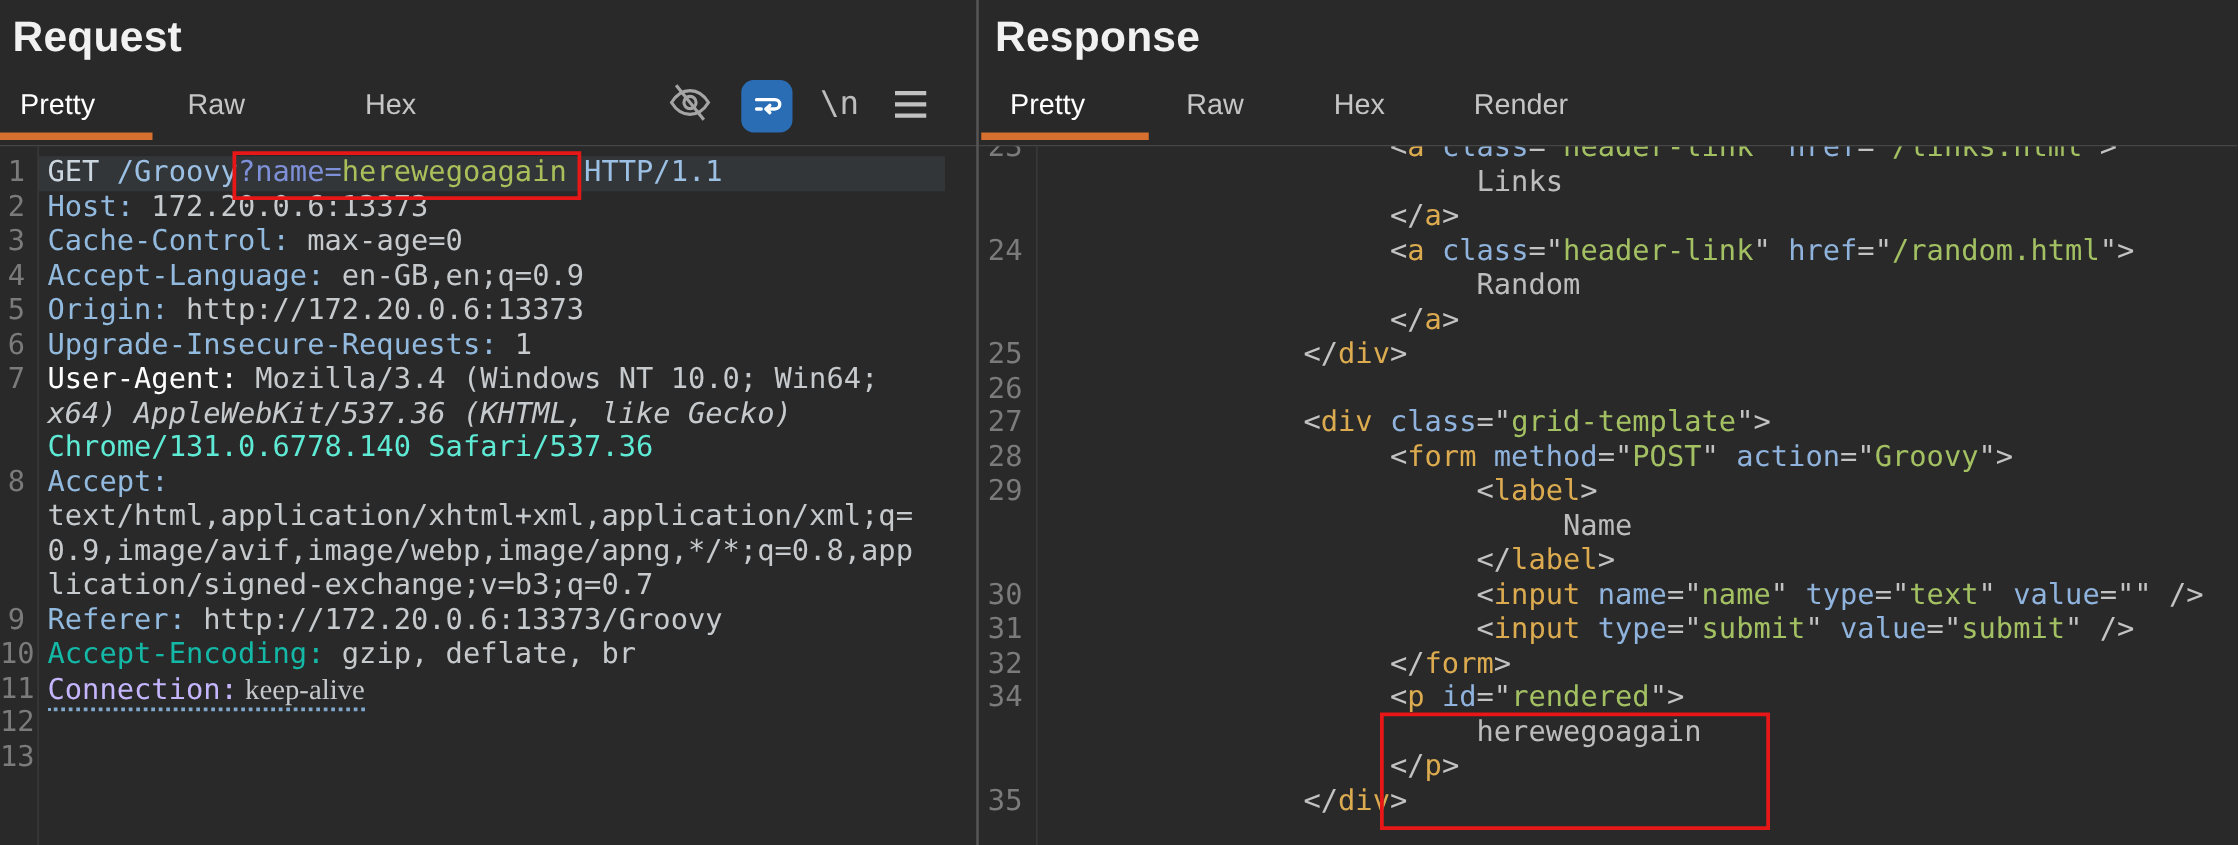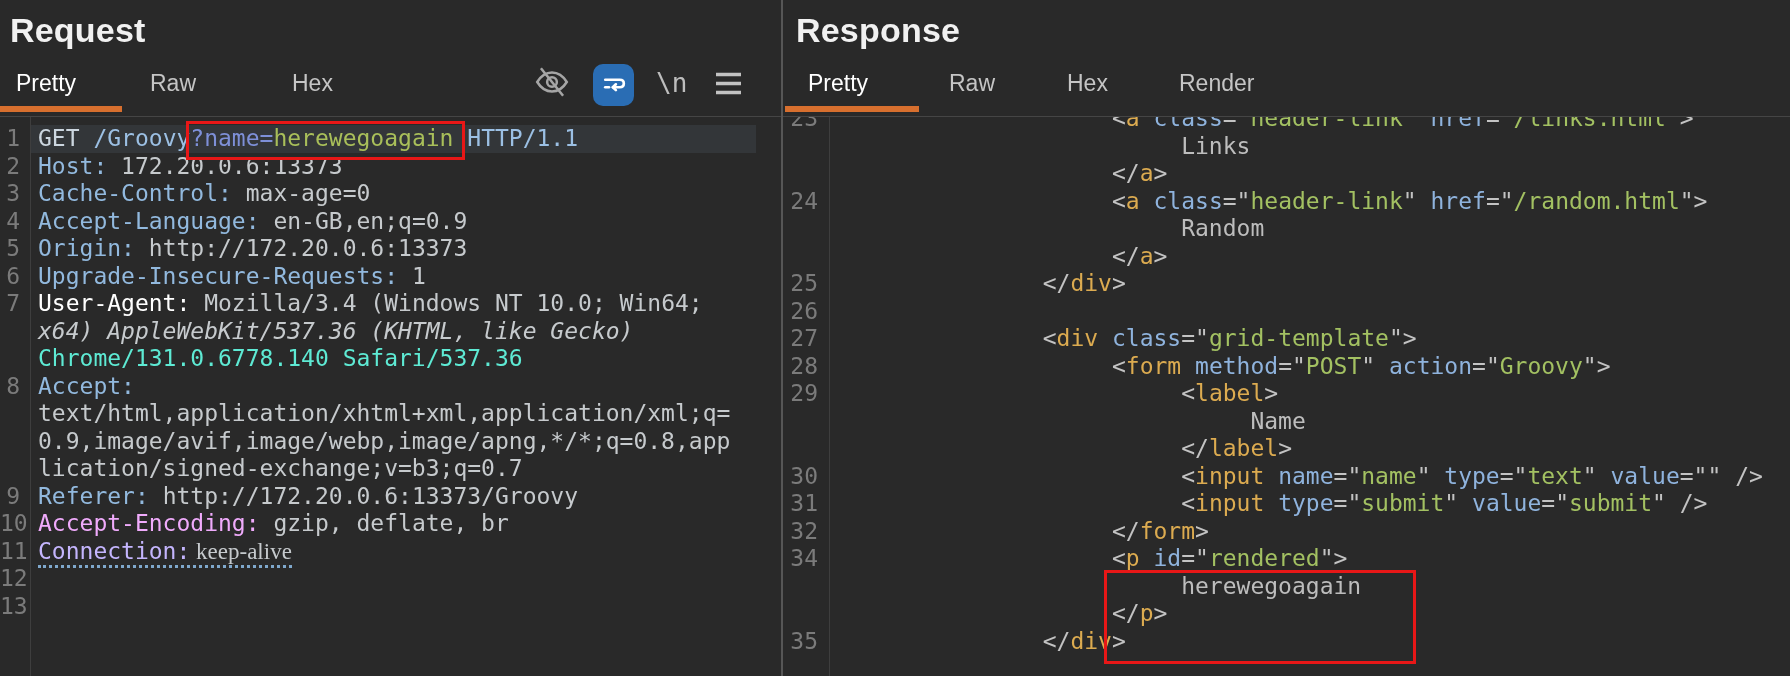--- a/index.html
+++ b/index.html
@@ -105,21 +105,21 @@
           <div class="row"><span class="ln">5</span><span class="code"><span style="color: rgb(146, 185, 222);">Origin:</span><span style="color: rgb(198, 202, 205);"> http://172.20.0.6:13373</span></span></div>
           <div class="row"><span class="ln">6</span><span class="code"><span style="color: rgb(146, 185, 222);">Upgrade-Insecure-Requests:</span><span style="color: rgb(198, 202, 205);"> 1</span></span></div>
           <div class="row"><span class="ln">7</span><span class="code"><span style="color: #ffffff;">User-Agent:</span><span style="color: rgb(198, 202, 205);"> Mozilla/3.4 (Windows NT 10.0; Win64;</span></span></div>
           <div class="row"><span class="ln"></span><span class="code"><span style="color: rgb(198, 202, 205); font-style: italic;">x64) AppleWebKit/537.36 (KHTML, like Gecko)</span></span></div>
           <div class="row"><span class="ln"></span><span class="code"><span style="color: #5eead4;">Chrome/131.0.6778.140 Safari/537.36</span></span></div>
           <div class="row"><span class="ln">8</span><span class="code"><span style="color: rgb(146, 185, 222);">Accept:</span></span></div>
           <div class="row"><span class="ln"></span><span class="code"><span style="color: rgb(198, 202, 205);">text/html,application/xhtml+xml,application/xml;q=</span></span></div>
           <div class="row"><span class="ln"></span><span class="code"><span style="color: rgb(198, 202, 205);">0.9,image/avif,image/webp,image/apng,*/*;q=0.8,app</span></span></div>
           <div class="row"><span class="ln"></span><span class="code"><span style="color: rgb(198, 202, 205);">lication/signed-exchange;v=b3;q=0.7</span></span></div>
           <div class="row"><span class="ln">9</span><span class="code"><span style="color: rgb(146, 185, 222);">Referer:</span><span style="color: rgb(198, 202, 205);"> http://172.20.0.6:13373/Groovy</span></span></div>
-          <div class="row"><span class="ln">10</span><span class="code"><span style="color: #f0abfc;">Accept-Encoding:</span><span style="color: rgb(198, 202, 205);"> gzip, deflate, br</span></span></div>
+          <div class="row"><span class="ln">10</span><span class="code"><span style="color: #14b8a6;">Accept-Encoding:</span><span style="color: rgb(198, 202, 205);"> gzip, deflate, br</span></span></div>
           <div class="row"><span class="ln">11</span><span class="code dotted"><span style="color: #c4b5fd;">Connection:</span><span style="color: rgb(198, 202, 205); font-family: Liberation Serif, serif;"> keep-alive</span></span></div>
           <div class="row"><span class="ln">12</span><span class="code"></span></div>
           <div class="row"><span class="ln">13</span><span class="code"></span></div>
         </div>
       <div class="gsep"></div>
     </div>
   </section>
 
   <section>
     <h1 class="ptitle" id="resp-title">Response</h1>

